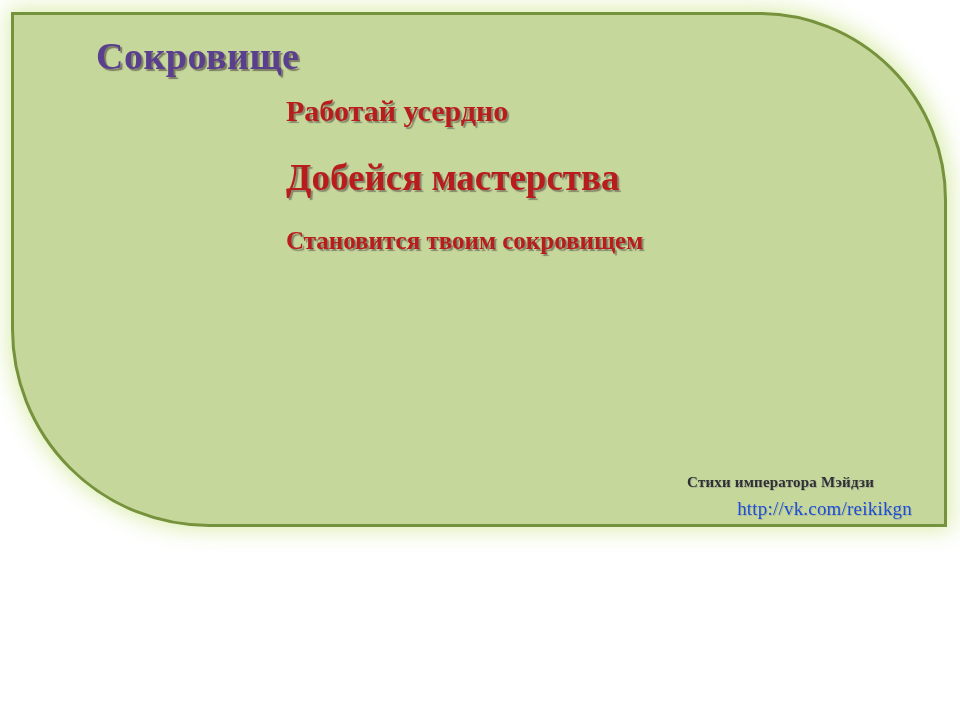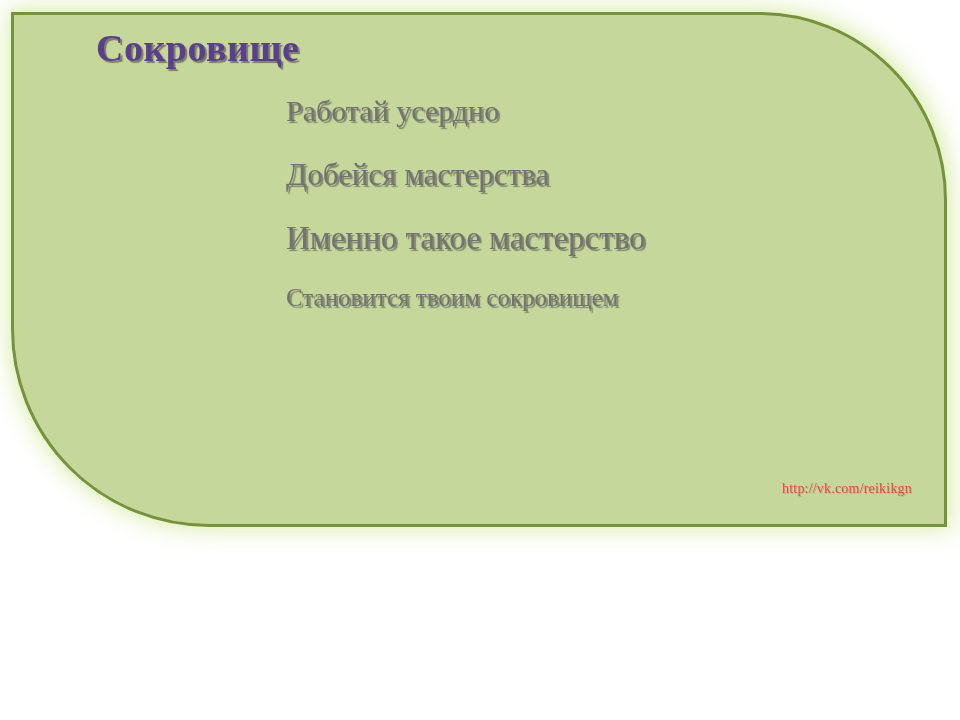--- a/index.html
+++ b/index.html
@@ -59,48 +59,48 @@
     position: absolute;
     left: 0;
     top: 0;
     width: 944px;
     height: 522px;
   }
 
   .title {
     position: absolute;
     left: 88px;
-    top: 18px;
+    top: 26px;
     color: #5b3f8f;
     font-family: "Liberation Serif", serif;
     font-weight: bold;
     font-size: 38px;
     letter-spacing: 0.5px;
     white-space: nowrap;
     text-shadow: 2px 2px 1px rgba(60, 50, 55, 0.55);
   }
 
   .poem {
     position: absolute;
     left: 278px;
     top: 88px;
     width: 660px;
   }
 
   .poem-line {
-    color: #737373;
+    color: #b91c1c;
     font-family: "Liberation Serif", serif;
-    font-weight: normal;
+    font-weight: bold;
     white-space: nowrap;
     text-shadow: 2px 2px 1px rgba(70, 60, 62, 0.5);
     line-height: 1.0;
   }
 
   .poem-line.l1 { font-size: 30px; margin-bottom: 33px; }
-  .poem-line.l2 { font-size: 31px; margin-bottom: 32px; }
+  .poem-line.l2 { font-size: 37px; margin-bottom: 32px; }
   .poem-line.l3 { font-size: 32px; margin-bottom: 31px; }
   .poem-line.l4 { font-size: 33px; margin-bottom: 30px; }
   .poem-line.l5 { font-size: 25px; margin-bottom: 0; }
 
   .credit {
     position: absolute;
     right: 78px;
     top: 466px;
     width: 460px;
     text-align: right;
@@ -112,23 +112,23 @@
     font-weight: bold;
     font-size: 15px;
     letter-spacing: 0.2px;
     white-space: nowrap;
     text-shadow: 1px 1px 0 rgba(120, 120, 120, 0.35);
   }
 
   .credit-url {
     margin-top: 7px;
     margin-right: -38px;
-    color: #ef4444;
+    color: #1d4ed8;
     font-family: "Liberation Serif", serif;
-    font-size: 14px;
+    font-size: 19px;
     letter-spacing: 0.2px;
     white-space: nowrap;
     text-shadow: 1px 1px 0 rgba(120, 120, 120, 0.3);
   }
 </style>
 </head>
 <body>
 
 <div id="slide">
 
@@ -136,24 +136,24 @@
     <div id="panel-glow"></div>
     <div id="panel"></div>
 
     <div id="content">
 
       <div class="title">Сокровище</div>
 
       <div class="poem">
         <div class="poem-line l1">Работай усердно</div>
         <div class="poem-line l2">Добейся мастерства</div>
-        <div class="poem-line l4">Именно такое мастерство</div>
         <div class="poem-line l5">Становится твоим сокровищем</div>
       </div>
 
       <div class="credit">
+        <div class="credit-author">Стихи императора Мэйдзи</div>
         <div class="credit-url">http://vk.com/reikikgn</div>
       </div>
 
     </div>
   </div>
 
 </div>
 
 </body></html>

